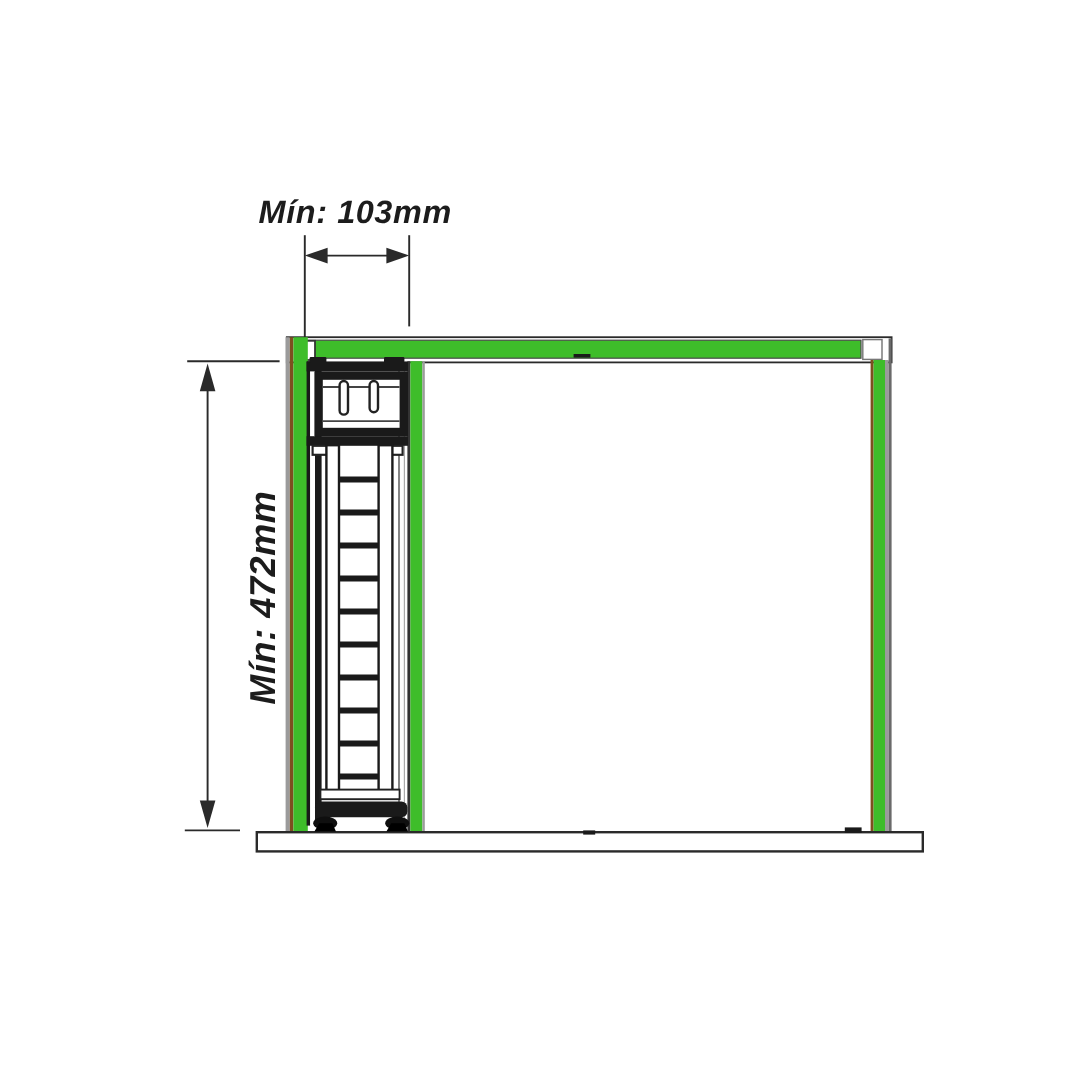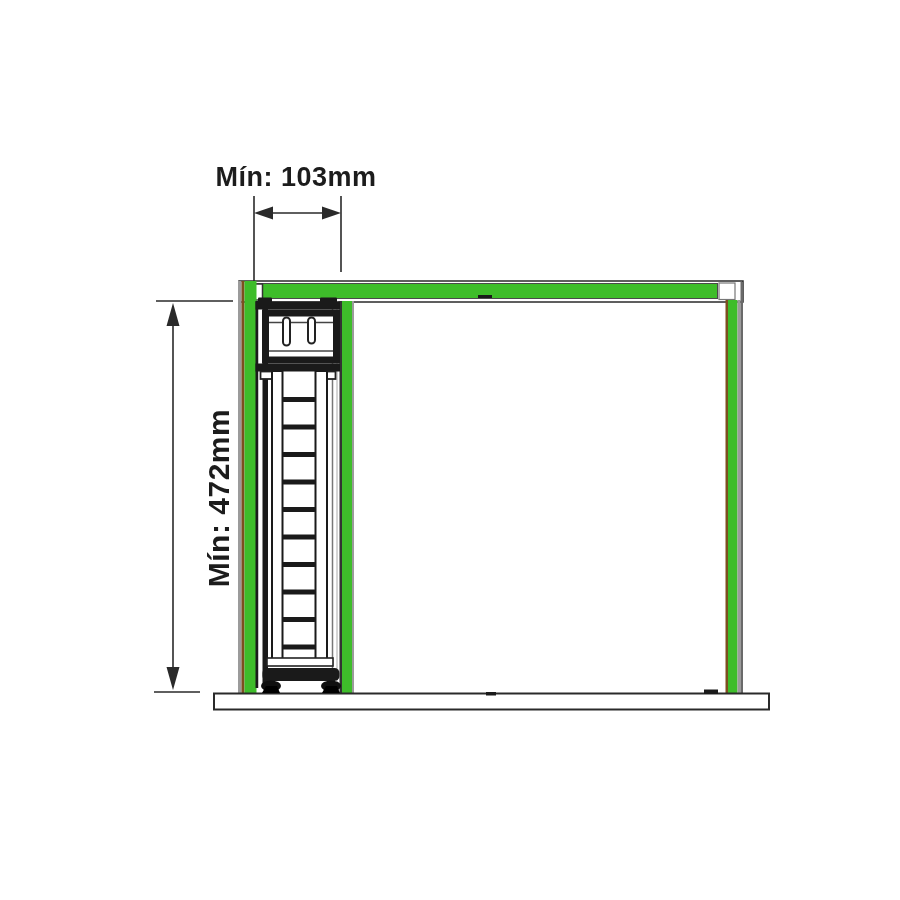--- a/index.html
+++ b/index.html
@@ -3,20 +3,21 @@
 <meta charset="utf-8">
 <style>
   html,body{margin:0;padding:0;}
   body{background:var(--background,#fff);}
   .stage{
     position:relative;
     width:900px;height:900px;
     background:var(--background,#fff);
     overflow:hidden;
     font-family:"Liberation Sans",sans-serif;
+    font-style:italic;
   }
   svg{position:absolute;left:0;top:0;}
   .green{fill:var(--panel_green,#3ebd2a);}
   .brown{fill:var(--panel_edge_brown,#7d4f1f);}
   .grey{fill:var(--panel_edge_grey,#9b9b9b);}
   .dark{fill:var(--unit_dark,#1a1a1a);}
   .whitefill{fill:#ffffff;}
   .oline{stroke:var(--line_dark,#2a2a2a);}
   .dimline{stroke:var(--line_dark,#2a2a2a);stroke-width:1.6;fill:none;}
   .dimfill{fill:var(--line_dark,#2a2a2a);}

